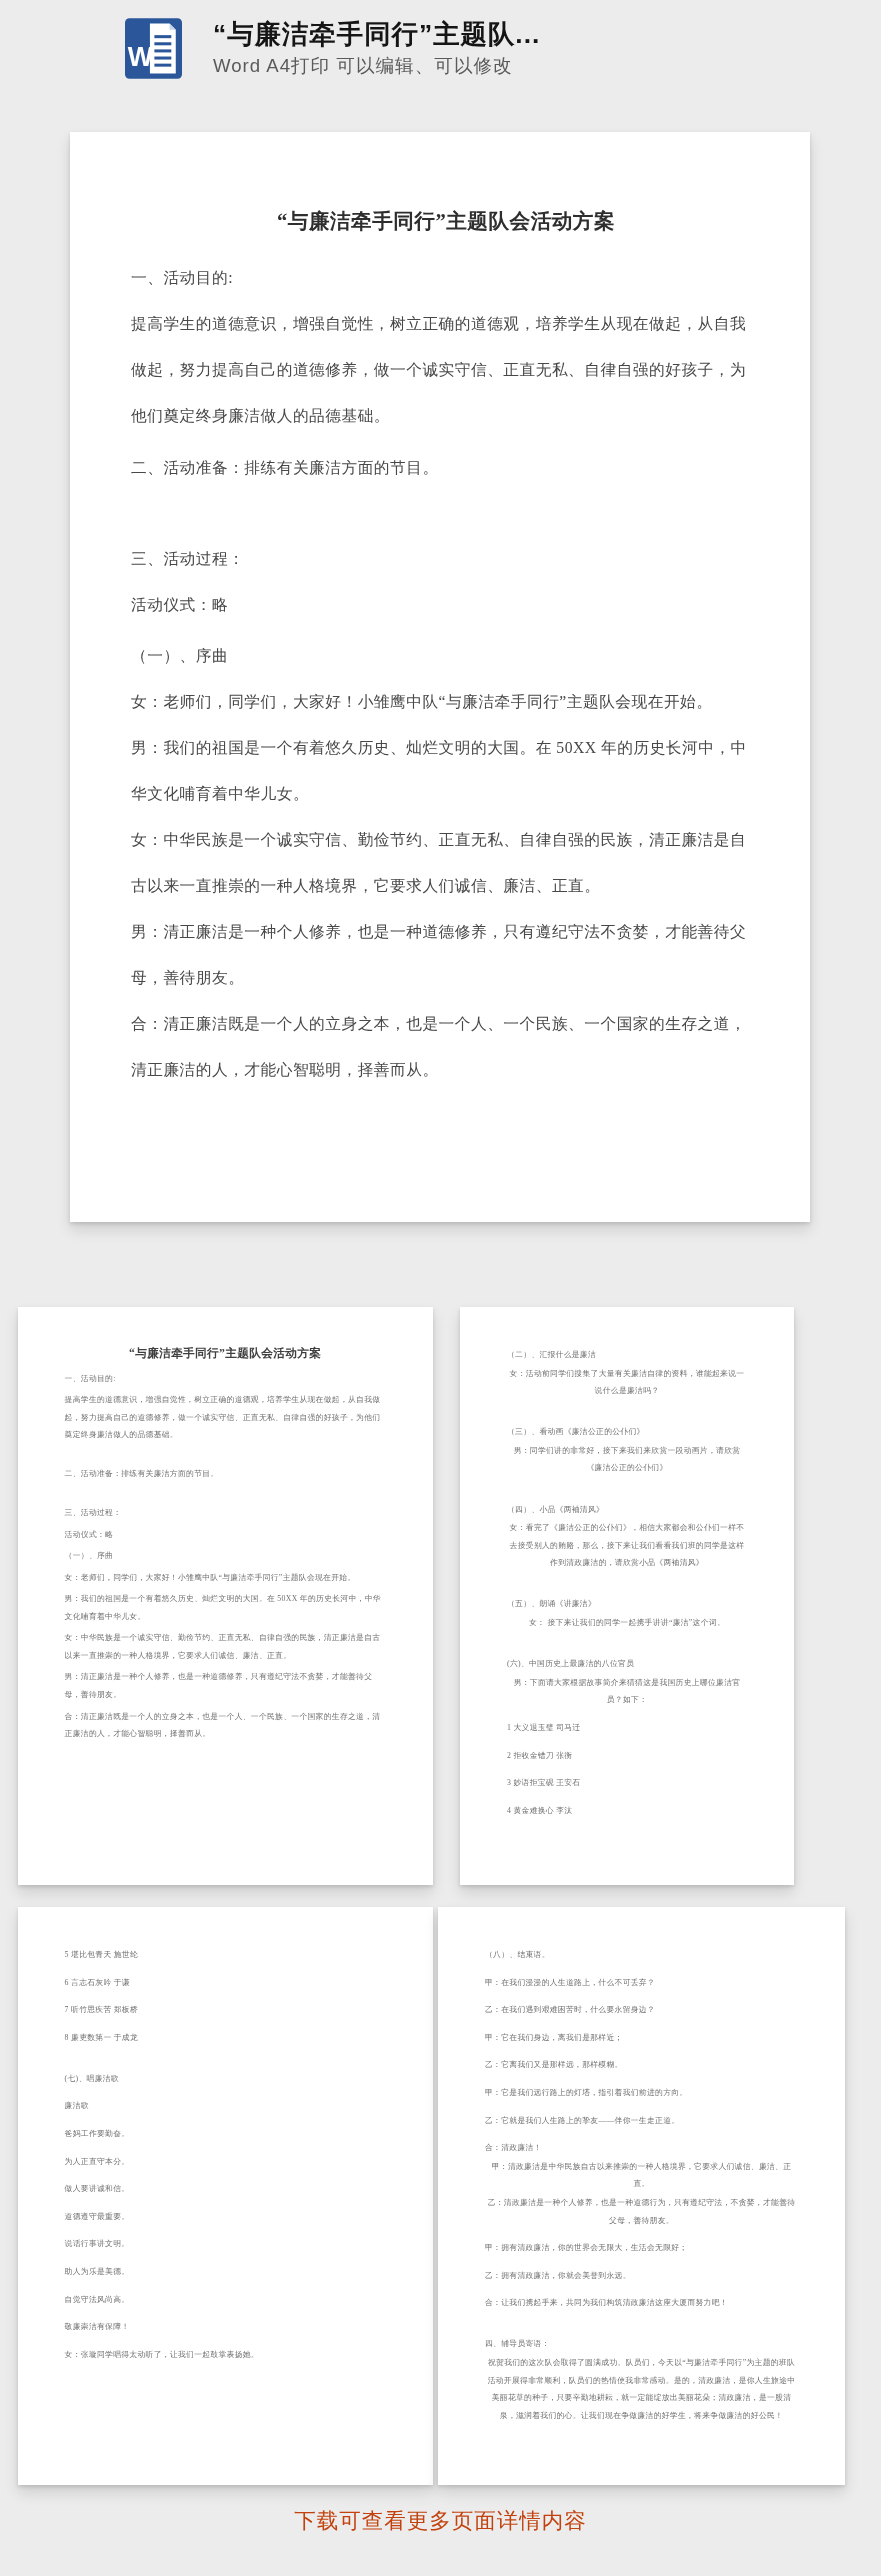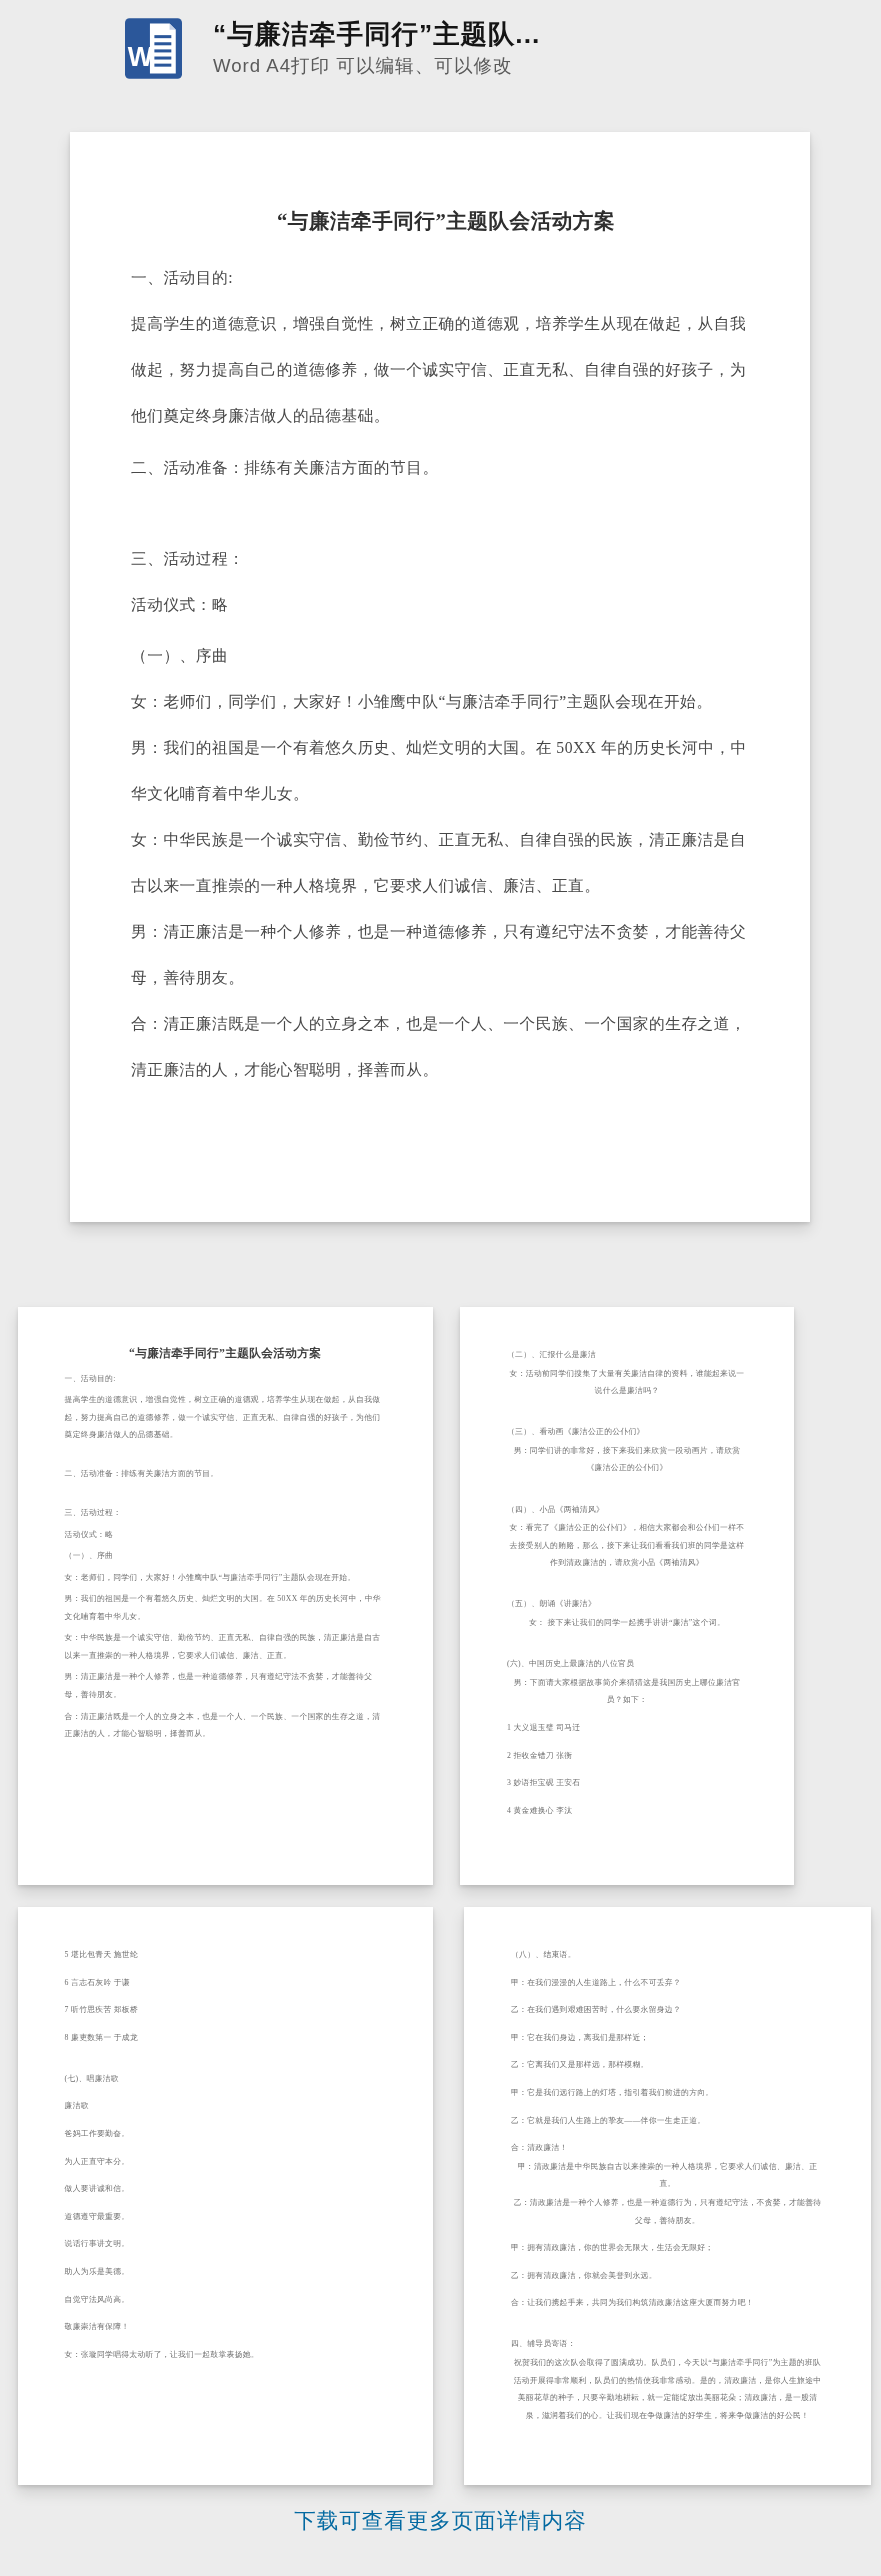--- a/index.html
+++ b/index.html
@@ -24,37 +24,37 @@
   }
   .bp-title{text-align:center;font-weight:bold;font-size:20.6px;line-height:39px;margin-bottom:13.7px;color:#2e2e2e;}
   .bp-line,.bp-para{margin:0;}
   .bp-sp6{margin-top:5.9px;}
   .bp-sp46{margin-top:45px;}
   
   .thumb{width:415px;height:578px;}
   #t1{left:17.6px;top:1307px;}
   #t2{left:460px;top:1307px;width:334px;}
   #t3{left:17.6px;top:1907px;}
-  #t4{left:464px;top:1907px;width:407px;}
+  #t4{left:438px;top:1907px;width:407px;}
   .thumb-content{
     padding:39px 47px 0 47px;
     font-family:"Liberation Serif", serif;
     font-size:7.8px;line-height:17.6px;color:#6f6f6f;letter-spacing:0.3px;
     filter:blur(0.2px);
   }
   .thumb-content > :first-child{margin-top:0;}
   .tp-title{text-align:center;font-weight:bold;font-size:11.7px;line-height:15.7px;margin-bottom:7.8px;color:#3f3f3f;}
   .tp-line,.tp-para{margin-top:3.9px;}
   .tp-gap{margin-top:21.5px;}
   .tp-sec{margin-top:23.5px;}
   .tp-p{margin-top:1px;text-align:center;}
   .tp-li{margin-top:10px;}
   
   .footer{position:absolute;top:2506px;left:0;width:881px;text-align:center;
-    font-size:21.5px;color:#0369a1;letter-spacing:1px;}
+    font-size:21.5px;color:#c2410c;letter-spacing:1px;}
 </style>
 </head>
 <body>
 
 <div class="header">
   <div class="word-icon">
     <svg viewBox="0 0 64 72" width="57" height="65" aria-hidden="true">
       <rect x="0" y="2" width="64" height="68" rx="5" fill="#2b579a"></rect>
       <path d="M28 8 L50 8 L57 15 L57 64 L28 64 Z" fill="#ffffff"></path>
       <path d="M50 8 L50 15 L57 15 Z" fill="#c7d3e8"></path>

